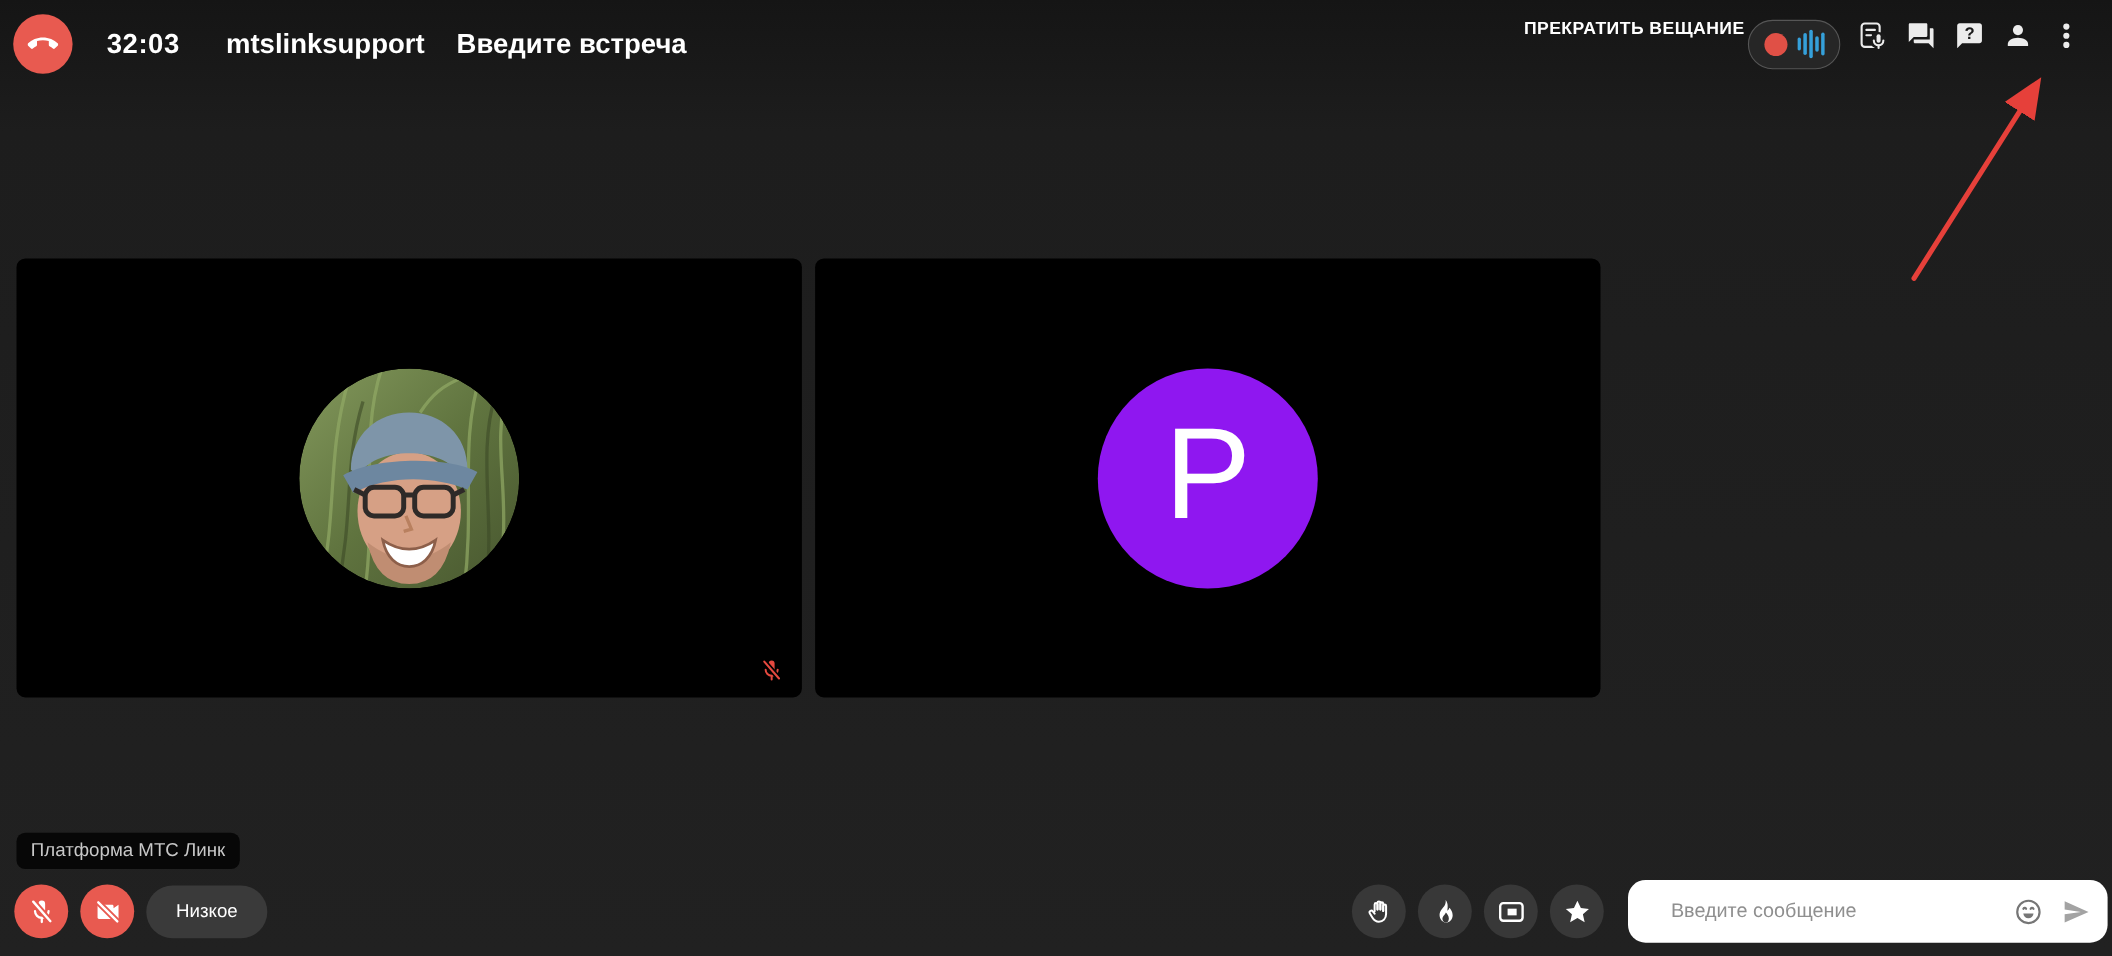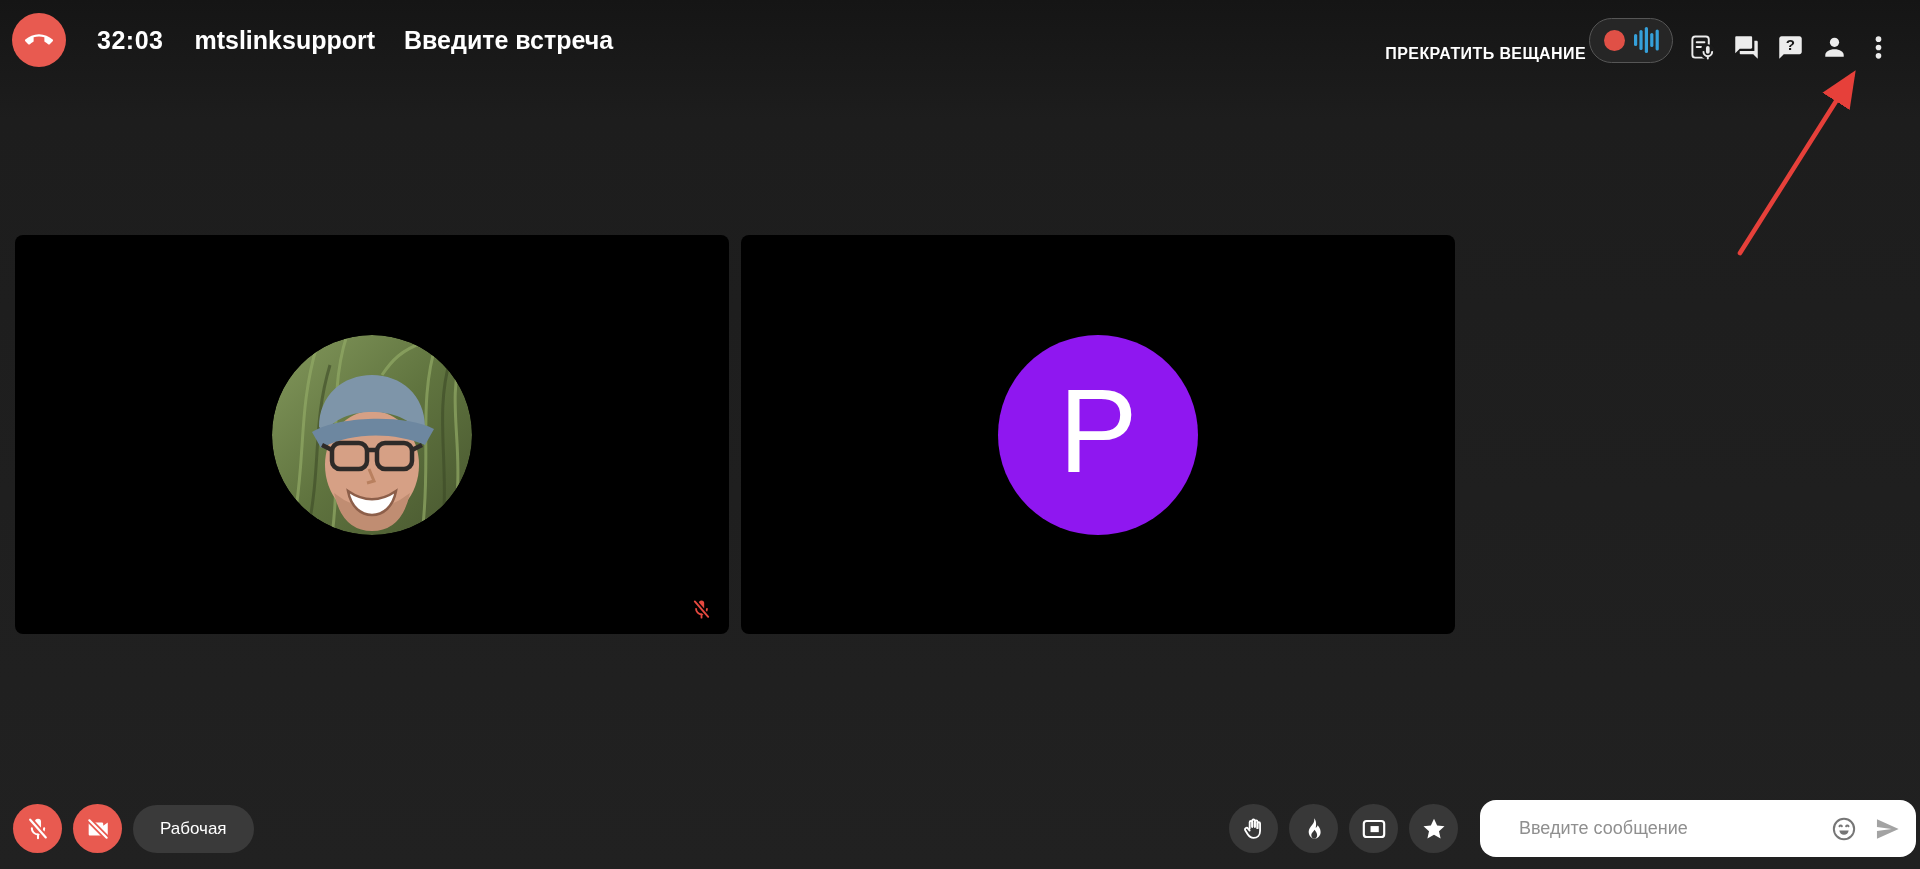--- a/index.html
+++ b/index.html
@@ -10,24 +10,24 @@
            background:linear-gradient(180deg,#151515 0%,#1d1d1d 120px,#212121 100%); }
 
   
   .topbar { position:absolute; top:0; left:0; right:0; height:80px;
             display:flex; align-items:center; padding:0 27px 0 12px; }
   .end-call { width:54px; height:54px; border-radius:50%; background:#e85a50; border:none;
               display:flex; align-items:center; justify-content:center; cursor:pointer; flex:0 0 auto; }
   .end-call svg { width:28px; height:28px; fill:#fff; }
   .tb-text { color:#fff; font-size:25px; font-weight:700; white-space:nowrap;text-align:center; }
   .timer { margin-left:31px; letter-spacing:.5px; }
-  .account { margin-left:31px; }
+  .account { margin-left:42px; }
   .meeting-title { margin-left:29px; }
 
-  .topbar-right { margin-left:auto; display:flex; align-items:flex-end; gap:14px; }
+  .topbar-right { margin-left:auto; display:flex; align-items:flex-start; gap:14px; }
   .stop-broadcast { background:none; border:none; color:#fff; font-family:inherit;
                     font-size:16px; font-weight:700; letter-spacing:.4px; cursor:pointer;
                     margin-right:-11px; white-space:nowrap; }
   .rec-pill { width:84px; height:45px; border-radius:23px; background:#262626;
               border:1px solid #565656; display:flex; align-items:center; justify-content:center;
               gap:9px; cursor:pointer; }
   .rec-dot { width:21px; height:21px; border-radius:50%; background:#e05046; }
   .icon-btn { background:none; border:none; width:30px; height:30px; padding:0; cursor:pointer;
               display:flex; align-items:center; justify-content:center; color:#ececec; }
   .icon-btn svg { width:27px; height:27px; }
@@ -203,39 +203,40 @@
       </svg>
     </div>
 
     <div class="tile">
       <div class="avatar-initial">
         <span>P</span>
       </div>
     </div>
   </main>
 
+  <div class="platform-label">Платформа МТС Линк</div>
 
   <div class="controls-left">
     <button class="ctl-circle ctl-red">
       <svg viewBox="0 0 24 24">
         <rect x="9.2" y="2.5" width="5.6" height="10.5" rx="2.8" fill="#fff"></rect>
         <path d="M6.3 11.3a5.7 5.7 0 0 0 11.4 0" stroke="#fff" stroke-width="1.9" fill="none" stroke-linecap="round"></path>
         <line x1="12" y1="17" x2="12" y2="20.5" stroke="#fff" stroke-width="1.9" stroke-linecap="round"></line>
         <line x1="4.8" y1="3.4" x2="19.2" y2="19.8" stroke="#e85a50" stroke-width="5.2"></line>
         <line x1="4.8" y1="3.4" x2="19.2" y2="19.8" stroke="#fff" stroke-width="2" stroke-linecap="round"></line>
       </svg>
     </button>
     <button class="ctl-circle ctl-red">
       <svg viewBox="0 0 24 24">
         <path d="M16.8 9V7.2c0-.66-.54-1.2-1.2-1.2H4.6c-.66 0-1.2.54-1.2 1.2v9.6c0 .66.54 1.2 1.2 1.2h11c.66 0 1.2-.54 1.2-1.2V15l4.2 3.1V5.9L16.8 9z" fill="#fff"></path>
         <line x1="4" y1="4" x2="20" y2="20" stroke="#e85a50" stroke-width="5.2"></line>
         <line x1="4" y1="4" x2="20" y2="20" stroke="#fff" stroke-width="2" stroke-linecap="round"></line>
       </svg>
     </button>
-    <button class="quality-pill">Рабочая</button>
+    <button class="quality-pill">Низкое</button>
   </div>
 
   <div class="controls-right">
     <button class="ctl-circle ctl-gray">
       <svg viewBox="0 0 24 24" fill="none" stroke="#fff" stroke-width="1.7" stroke-linecap="round" stroke-linejoin="round">
         <path d="M8 11.5V5.8a1.2 1.2 0 0 1 2.4 0V10"></path>
         <path d="M10.4 10V4.4a1.2 1.2 0 0 1 2.4 0V10"></path>
         <path d="M12.8 10V5.2a1.2 1.2 0 0 1 2.4 0v6"></path>
         <path d="M15.2 11.2V7a1.2 1.2 0 0 1 2.4 0v6.8c0 3.9-2.6 6.4-6 6.4-2.6 0-4-1-5.4-3.3l-2.3-3.8c-.45-.75-.2-1.6.55-2 .7-.4 1.55-.15 2 .5L8 13.5"></path>
       </svg>

